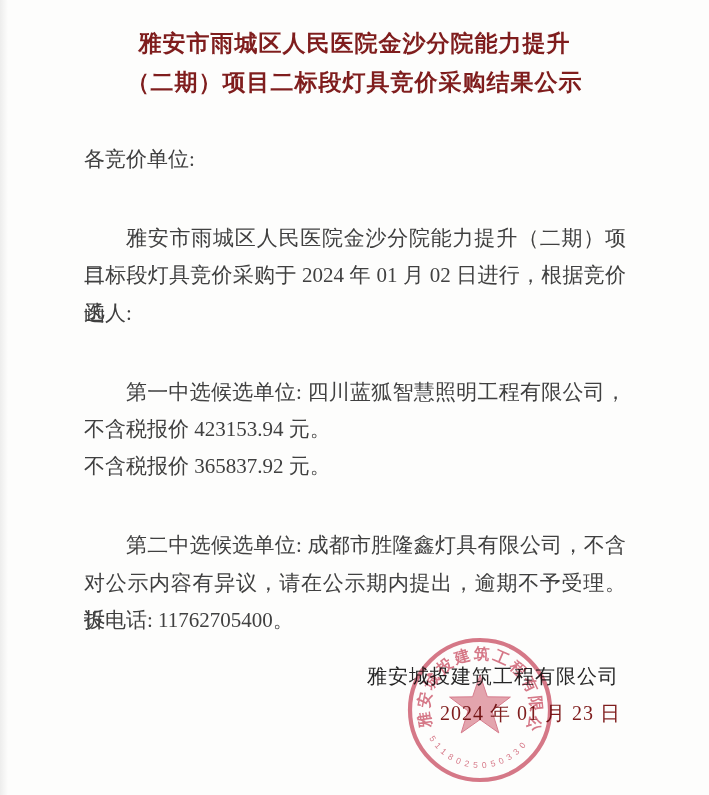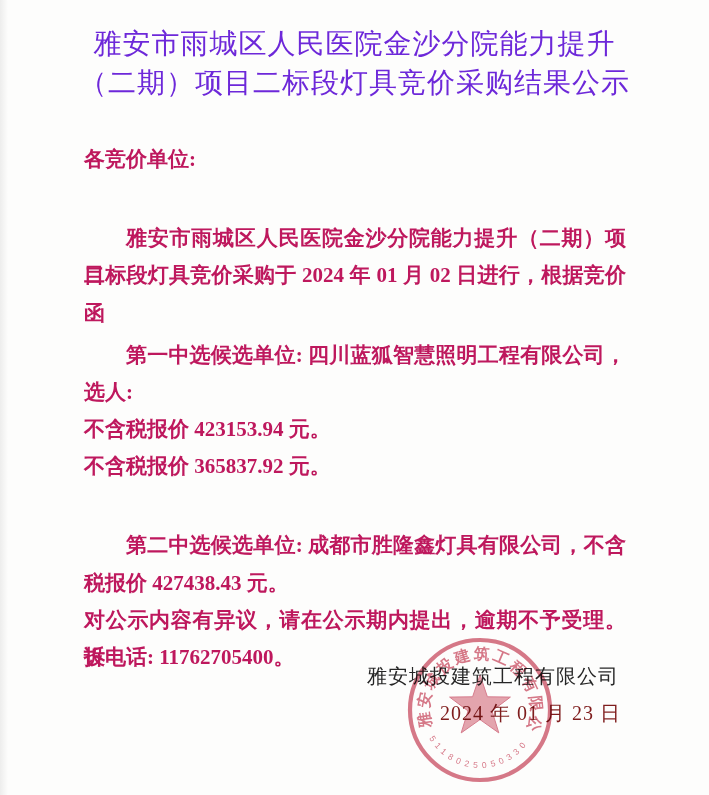--- a/index.html
+++ b/index.html
@@ -15,28 +15,28 @@
   
   .page::before{
     content:"";position:absolute;left:0;top:0;width:8px;height:100%;
     background:linear-gradient(to right, rgba(190,190,190,.25), rgba(255,255,255,0));
     pointer-events:none;
   }
   .title{
     position:absolute;top:24px;left:0;width:100%;
     text-align:center;
     font-family:"Liberation Sans","DejaVu Sans",sans-serif;
-    font-weight:400;
-    font-size:28px;line-height:39px;
-    color:#6d28d9;
+    font-weight:700;
+    font-size:23px;line-height:39px;
+    color:#7f1d1d;
     letter-spacing:1px;
   }
   .body-text{
     position:absolute;left:84px;top:141px;width:542px;
-    font-size:21px;line-height:37.2px;color:#be185d;font-weight:bold;
+    font-size:21px;line-height:37.2px;color:#404040;
   }
   .line{height:37.2px;overflow:visible;}
   .line.indent{text-indent:42px;margin-top:42px;}
   .line.fill{text-align:justify;text-align-last:justify;}
   .footer-company{
     position:absolute;left:367px;top:663px;
     font-size:20px;letter-spacing:1px;color:#262626;
   }
   .footer-date{
     position:absolute;left:440px;top:700px;
@@ -57,26 +57,25 @@
 
   <div class="title">
     <div>雅安市雨城区人民医院金沙分院能力提升</div>
     <div>（二期）项目二标段灯具竞价采购结果公示</div>
   </div>
 
   <div class="body-text">
     <div class="line">各竞价单位:</div>
     <div class="line indent fill">雅安市雨城区人民医院金沙分院能力提升（二期）项目</div>
     <div class="line fill">二标段灯具竞价采购于 2024 年 01 月 02 日进行，根据竞价函</div>
+    <div class="line">选人:</div>
     <div class="line indent fill">第一中选候选单位: 四川蓝狐智慧照明工程有限公司，</div>
-    <div class="line">选人:</div>
     <div class="line">不含税报价 423153.94 元。</div>
     <div class="line">不含税报价 365837.92 元。</div>
     <div class="line indent fill">第二中选候选单位: 成都市胜隆鑫灯具有限公司，不含</div>
-    <div class="line">税报价 427438.43 元。</div>
     <div class="line fill">对公示内容有异议，请在公示期内提出，逾期不予受理。投</div>
     <div class="line">诉电话: 11762705400。</div>
   </div>
 
   <div class="footer-company">雅安城投建筑工程有限公司</div>
   <div class="footer-date">2024 年 01 月 23 日</div>
 
   <svg class="seal" viewBox="0 0 150 150" aria-hidden="true">
     <defs>
       <path id="sealArcTop" d="M 27.1 92.4 A 51 51 0 1 1 122.9 92.4" fill="none"></path>

